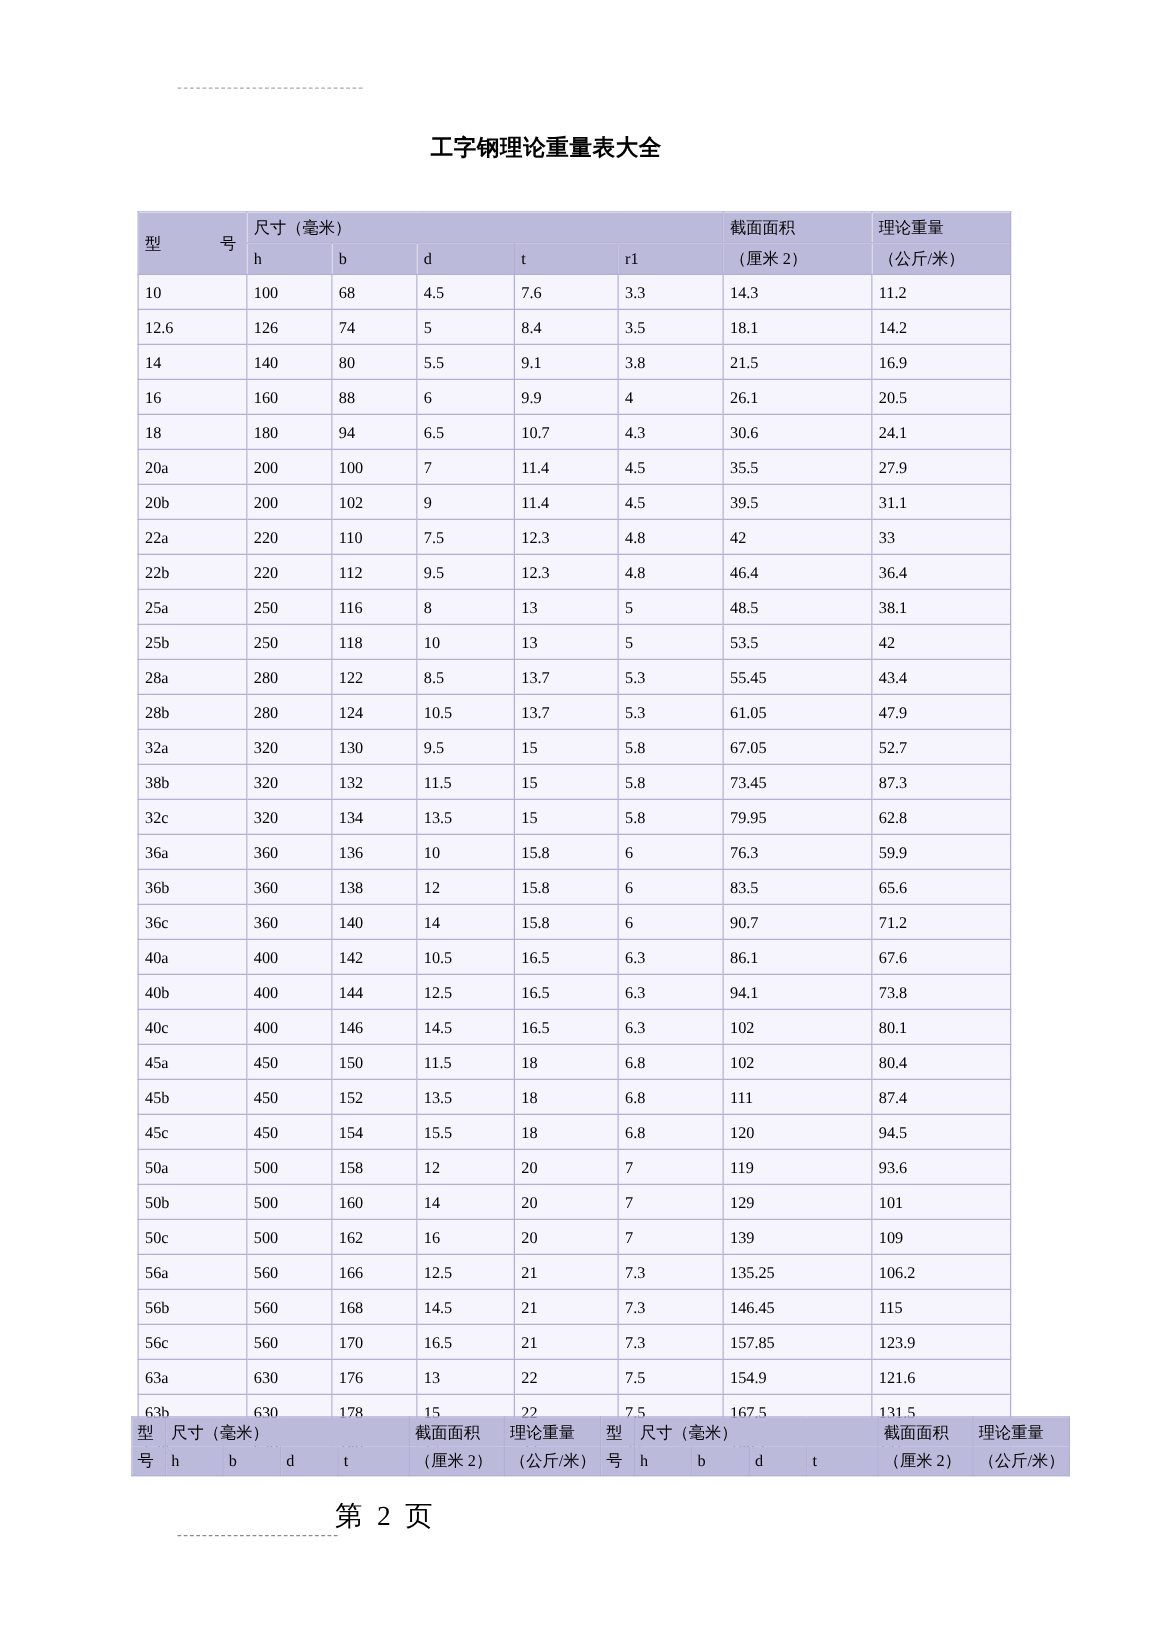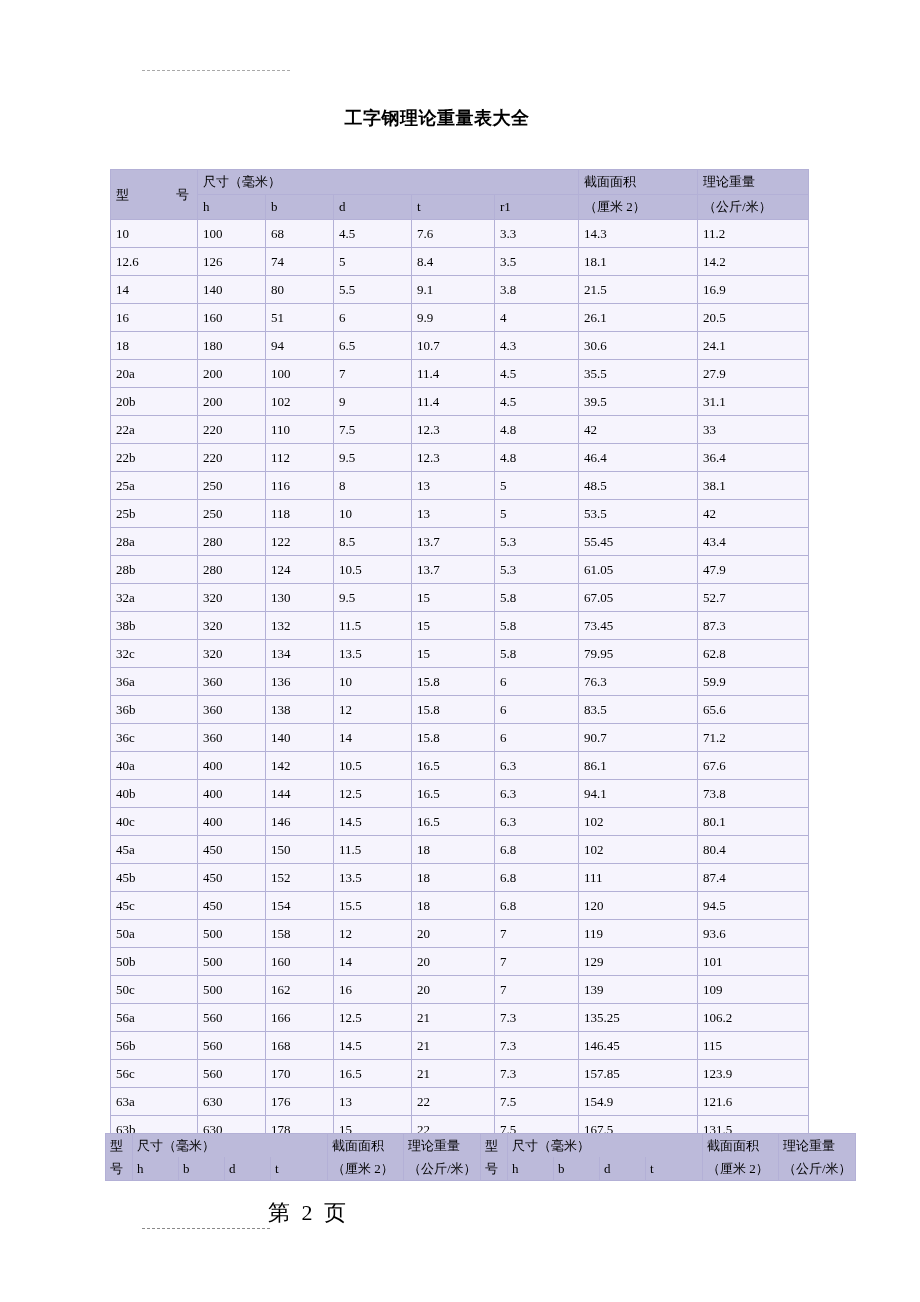--- a/index.html
+++ b/index.html
@@ -221,21 +221,21 @@
           <td>80</td>
           <td>5.5</td>
           <td>9.1</td>
           <td>3.8</td>
           <td>21.5</td>
           <td>16.9</td>
         </tr>
         <tr>
           <td>16</td>
           <td>160</td>
-          <td>51</td>
+          <td>88</td>
           <td>6</td>
           <td>9.9</td>
           <td>4</td>
           <td>26.1</td>
           <td>20.5</td>
         </tr>
         <tr>
           <td>18</td>
           <td>180</td>
           <td>94</td>

